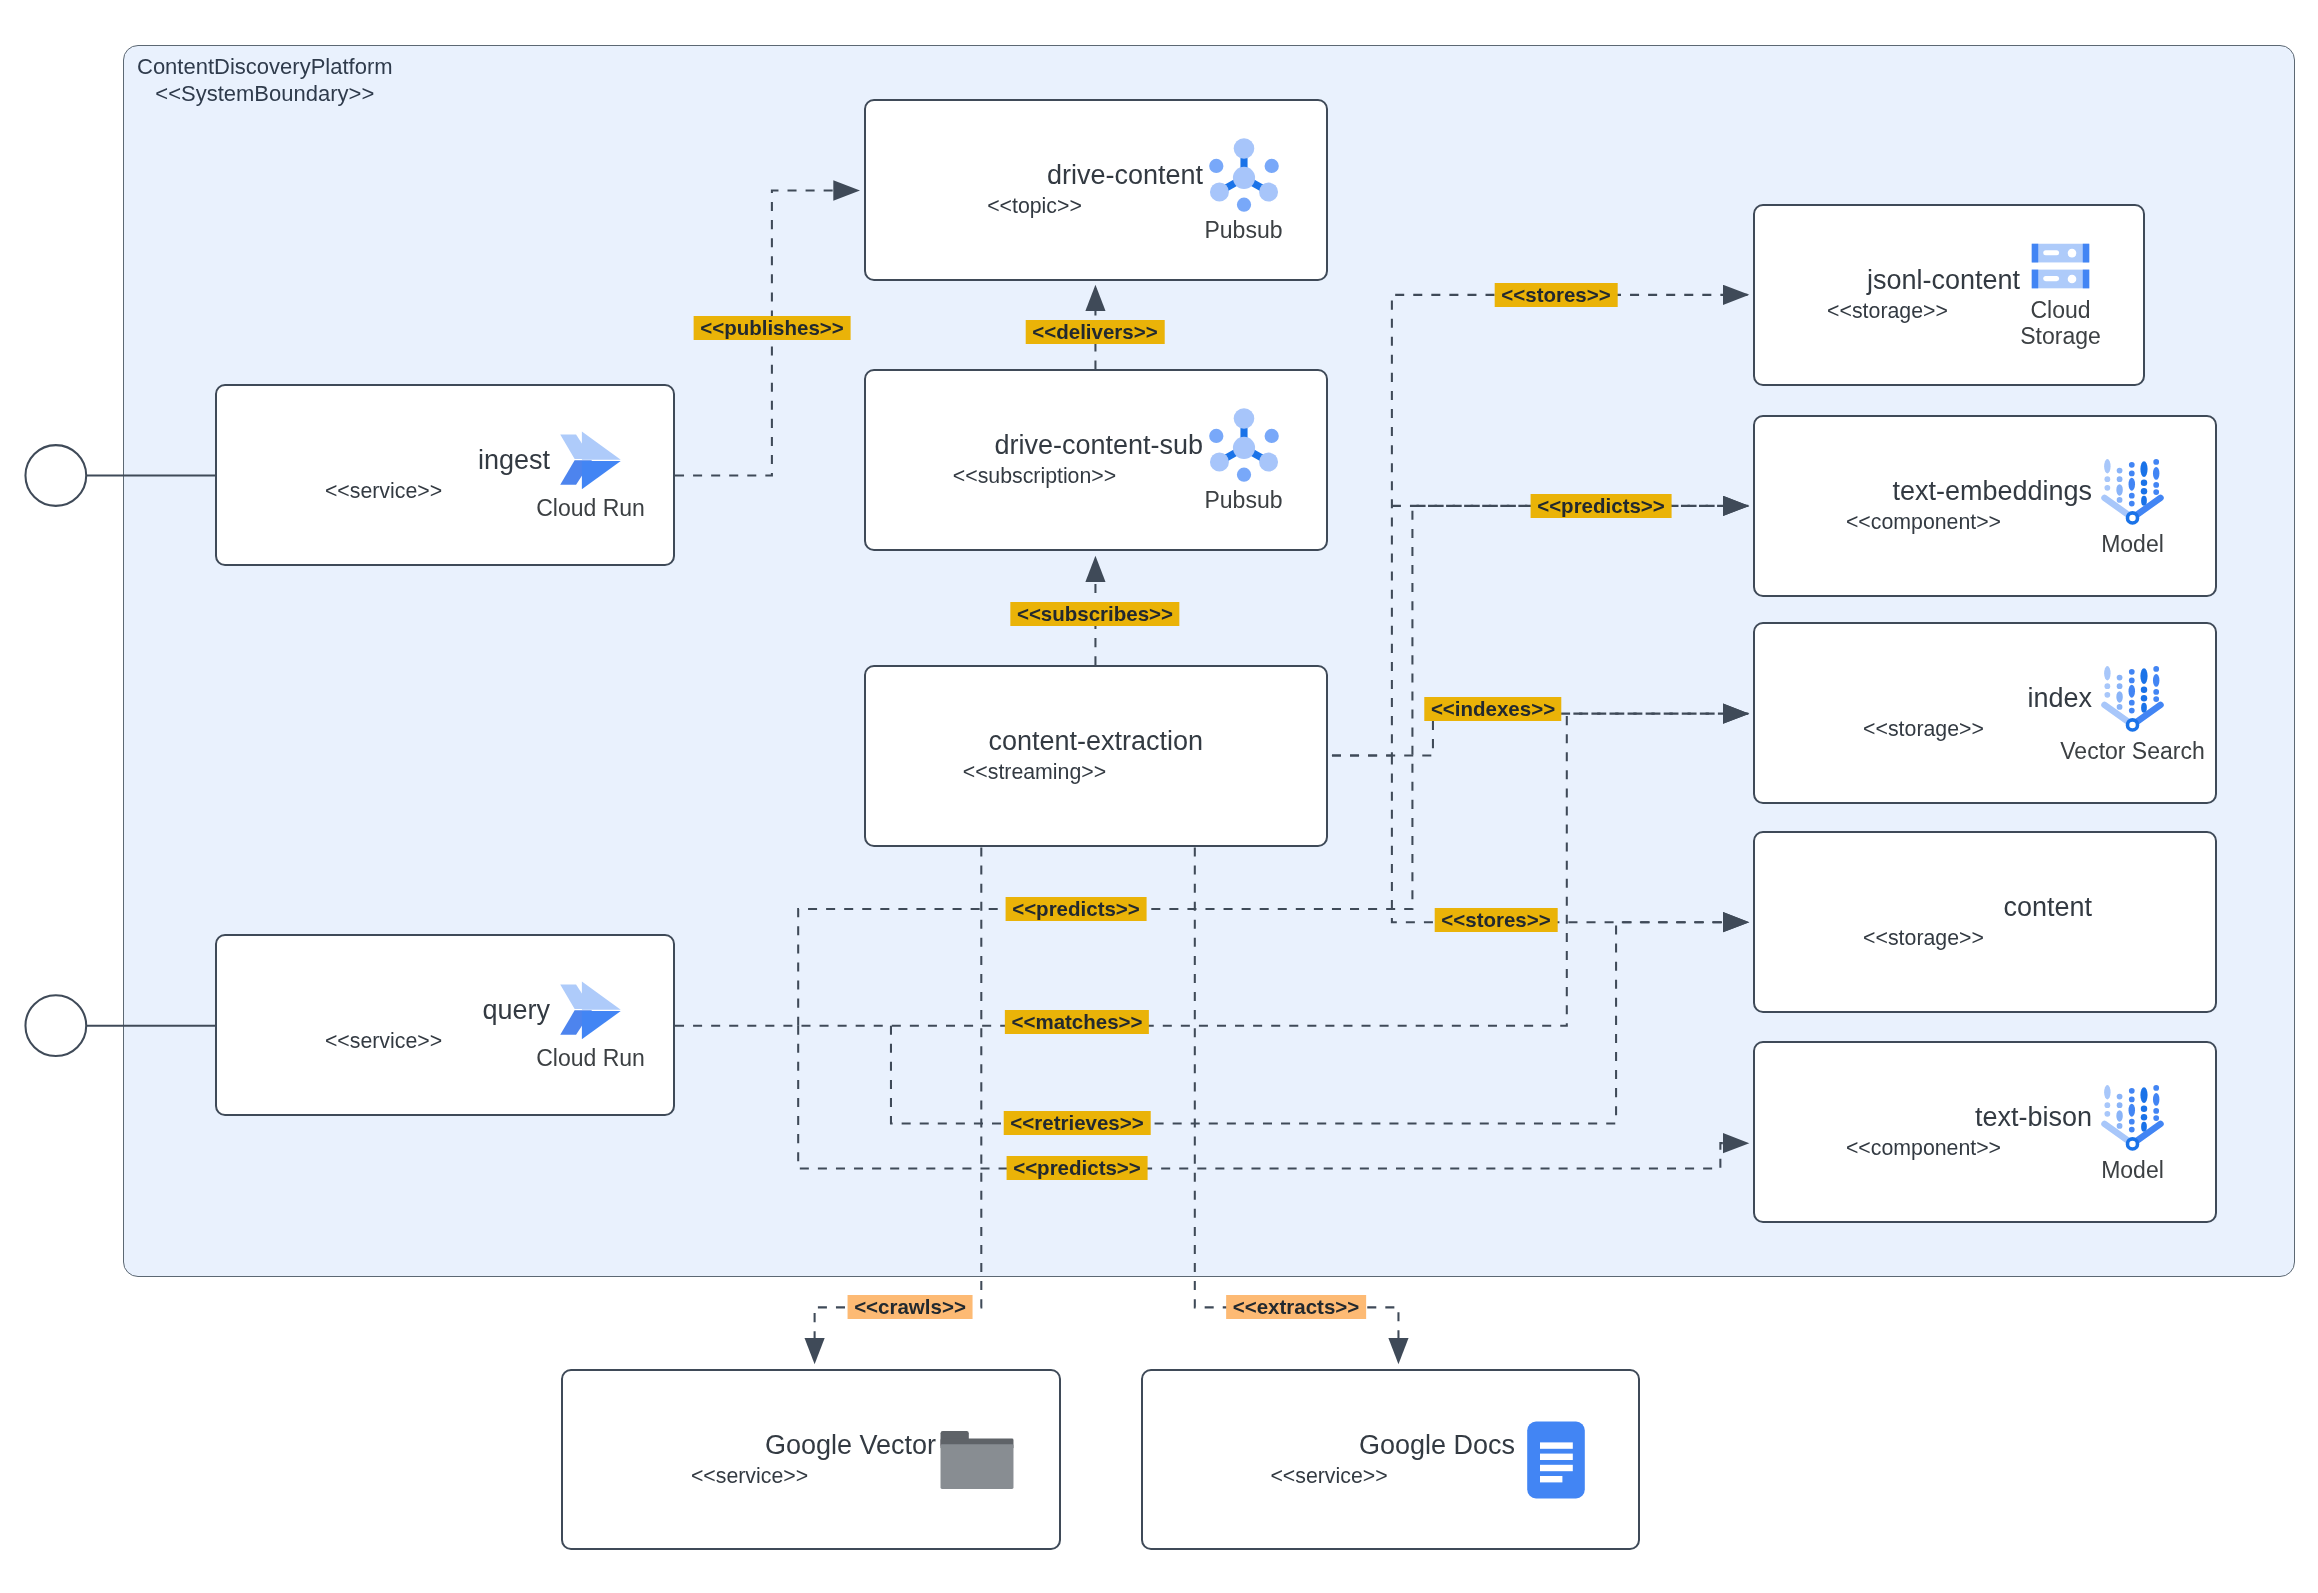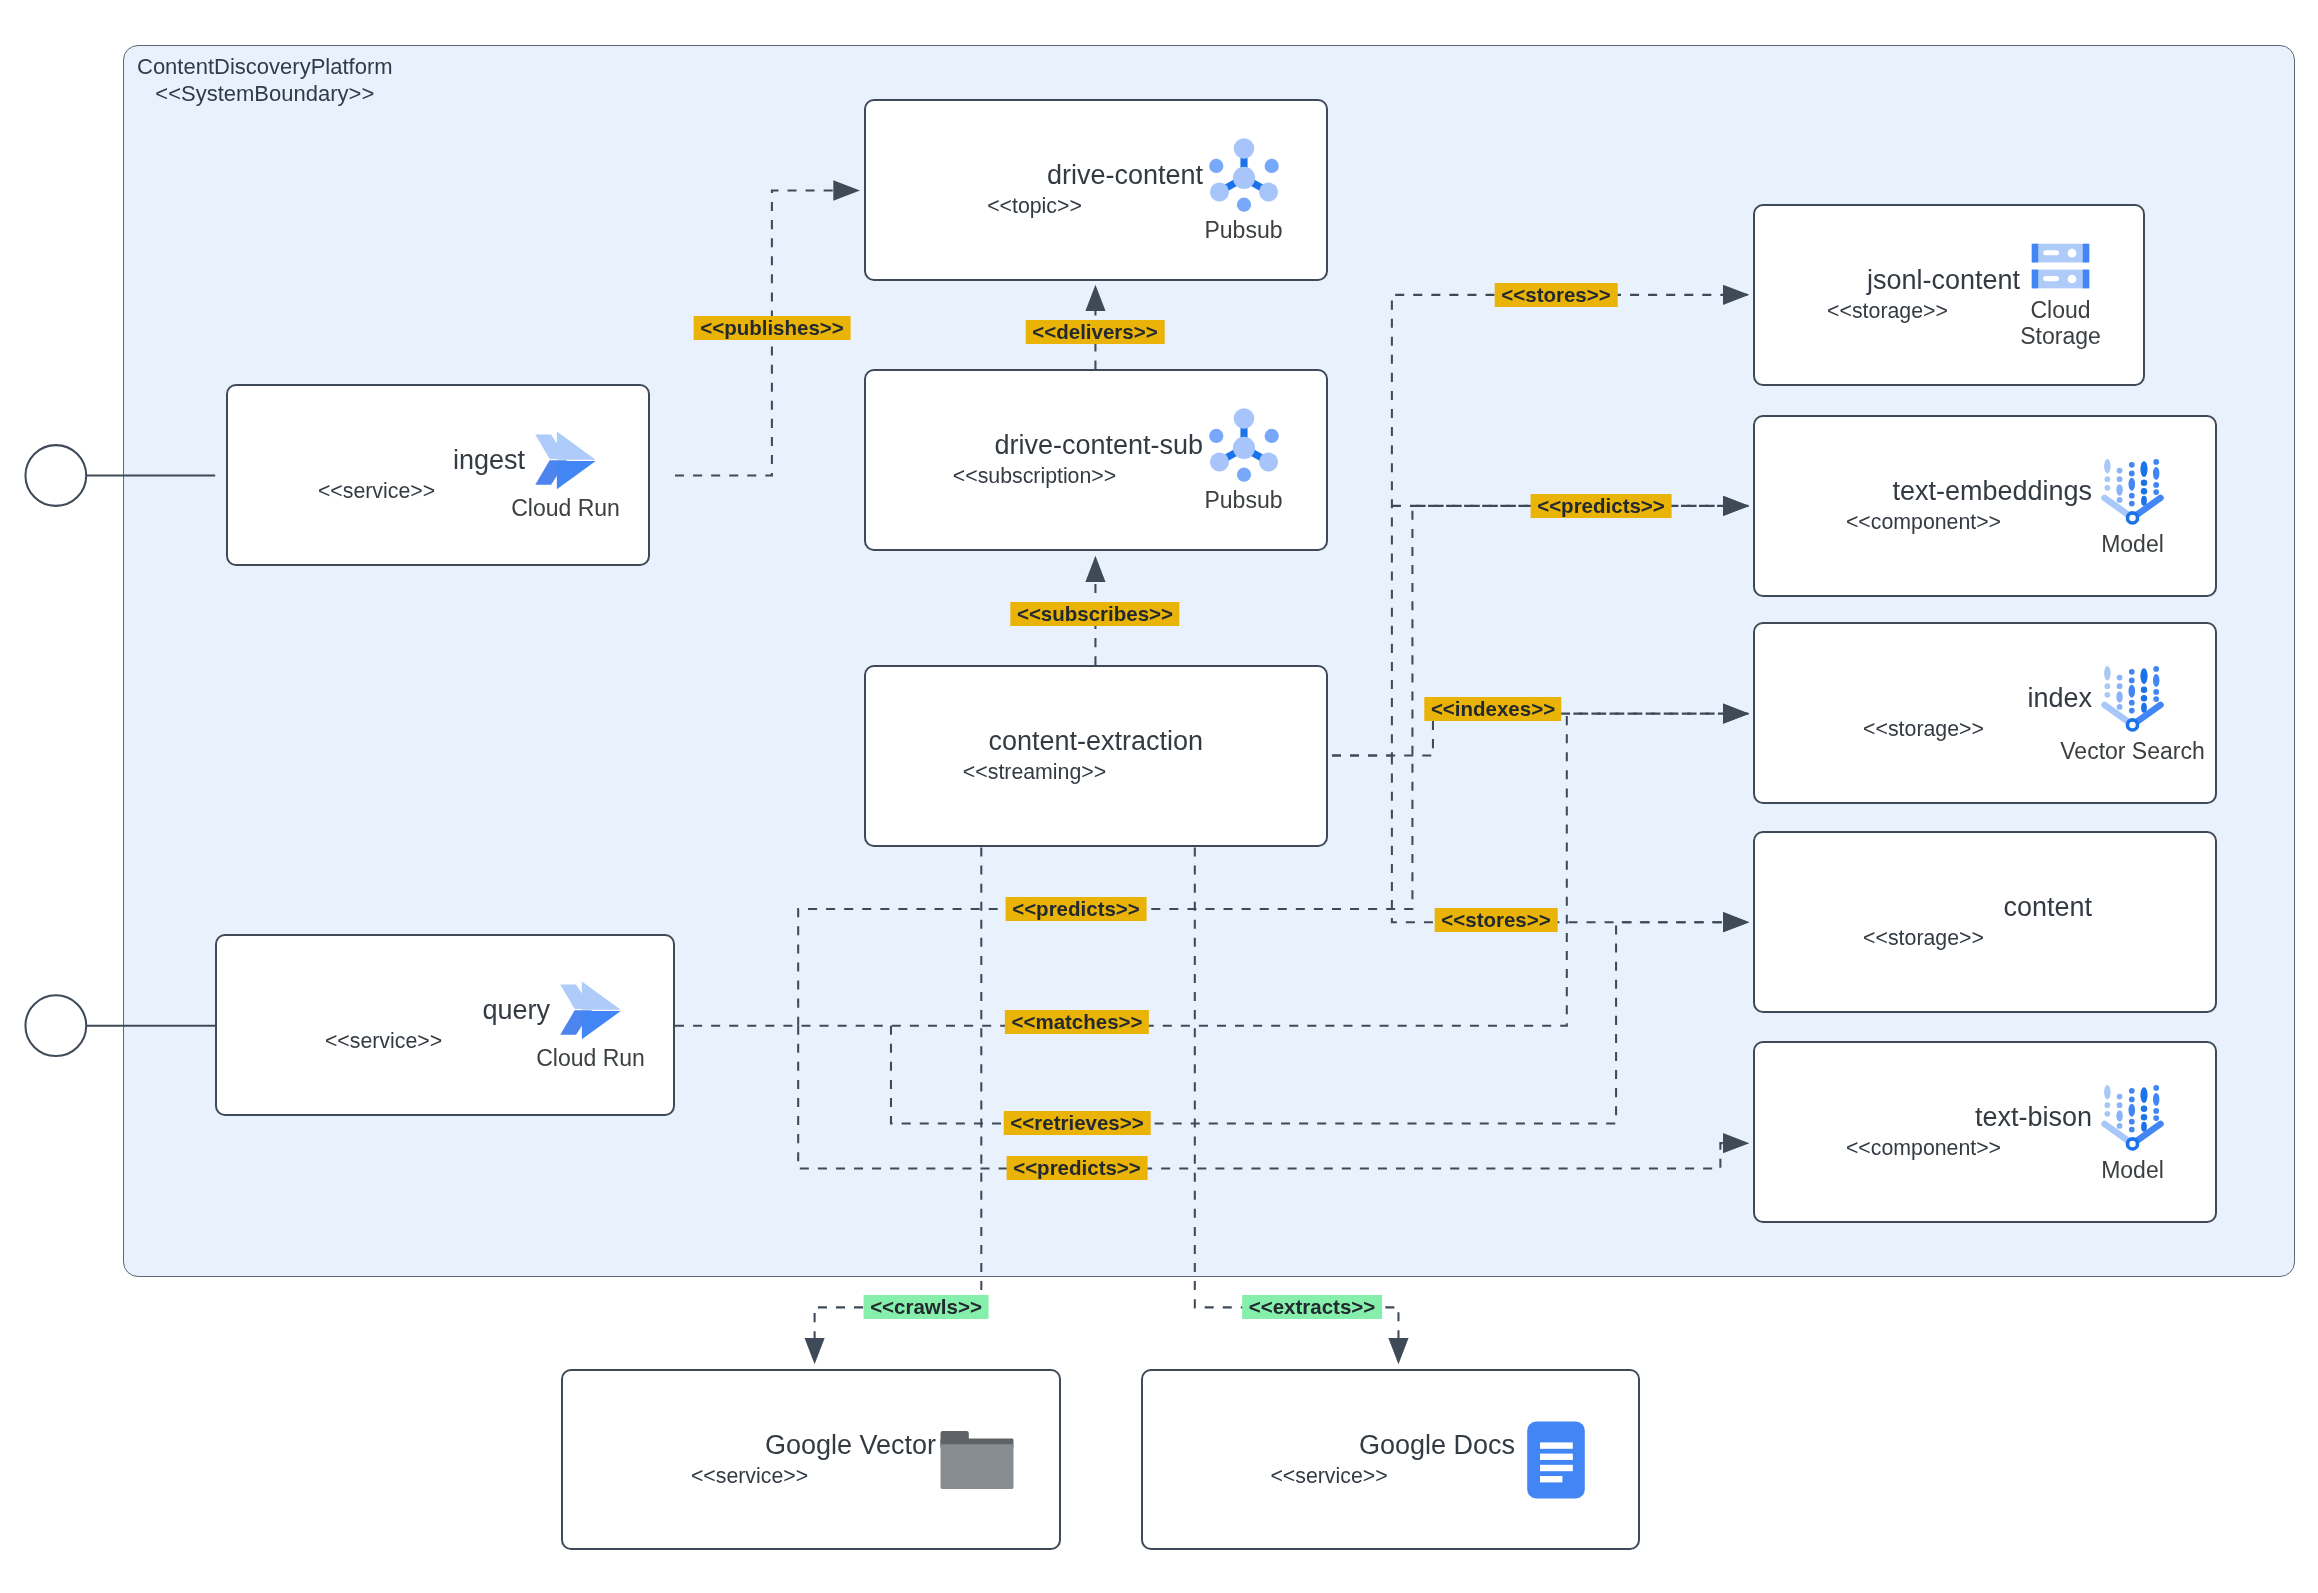--- a/index.html
+++ b/index.html
@@ -18,21 +18,21 @@
     text-align:center;}
   .node-title{font-size:27px;color:#333a42;text-align:right;}
   .node-stereo{font-size:21.3px;color:#333a42;margin-top:3.3px;}
   .icon-wrap{position:absolute;right:10px;top:50%;transform:translateY(-50%);width:145px;
     display:flex;flex-direction:column;align-items:center;justify-content:center;}
   .icon-caption{font-size:23px;line-height:1.12;color:#3c4043;text-align:center;margin-top:5px;}
   .icon{display:block;}
 
   .edge-label{position:absolute;transform:translate(-50%,-50%);font-size:20.5px;font-weight:bold;
     color:#22292f;background:#eab308;padding:0 6.6px;white-space:nowrap;}
-  .edge-label.outside{background:#86efac;margin-left:16px;}
+  .edge-label.outside{background:#fdba74;}
 </style>
 </head>
 <body>
 
 <div id="canvas">
 
   <div class="boundary">
     <div class="boundary-label">
       <div>ContentDiscoveryPlatform</div>
       <div>&lt;&lt;SystemBoundary&gt;&gt;</div>
@@ -77,21 +77,21 @@
   <div class="edge-label" style="left:1601px;top:506px">&lt;&lt;predicts&gt;&gt;</div>
   <div class="edge-label" style="left:1493px;top:709px">&lt;&lt;indexes&gt;&gt;</div>
   <div class="edge-label" style="left:1496px;top:920px">&lt;&lt;stores&gt;&gt;</div>
   <div class="edge-label" style="left:1077px;top:1022px">&lt;&lt;matches&gt;&gt;</div>
   <div class="edge-label" style="left:1076px;top:909px">&lt;&lt;predicts&gt;&gt;</div>
   <div class="edge-label" style="left:1077px;top:1123px">&lt;&lt;retrieves&gt;&gt;</div>
   <div class="edge-label" style="left:1077px;top:1168px">&lt;&lt;predicts&gt;&gt;</div>
   <div class="edge-label outside" style="left:910px;top:1307px">&lt;&lt;crawls&gt;&gt;</div>
   <div class="edge-label outside" style="left:1296px;top:1307px">&lt;&lt;extracts&gt;&gt;</div>
 
-  <div class="node" style="left:226px;top:384px;width:424px;height:182px">
+  <div class="node" style="left:215px;top:384px;width:460px;height:182px">
     <div class="node-text">
       <div class="node-title">ingest</div>
       <div class="node-stereo">&lt;&lt;service&gt;&gt;</div>
     </div>
     <div class="icon-wrap">
       <svg class="icon" width="71" height="62" viewBox="0 0 96 86">
         <polygon points="6,8 28,8 50,42 26,42" fill="#aecbfa"></polygon>
         <polygon points="26,44 50,44 28,78 6,78" fill="#4d84ee"></polygon>
         <polygon points="36,4 90,43 36,43" fill="#aecbfa"></polygon>
         <polygon points="36,45 90,45 36,84" fill="#4285f4"></polygon>

